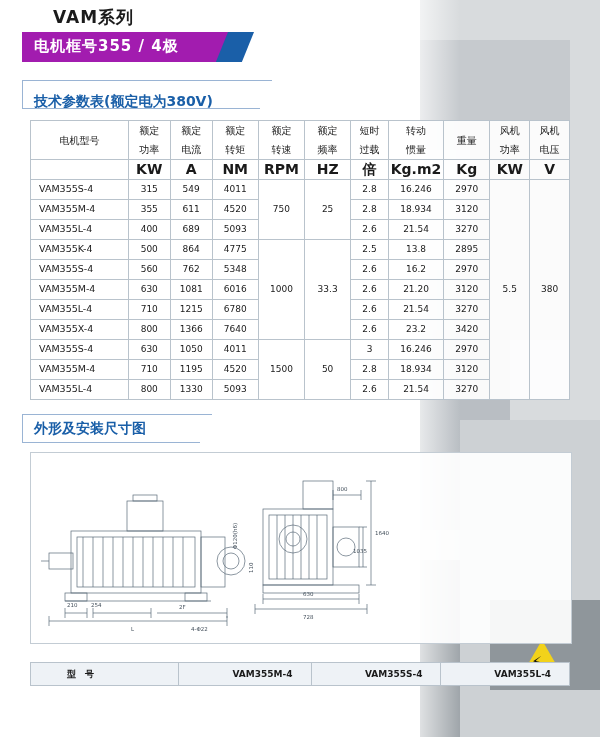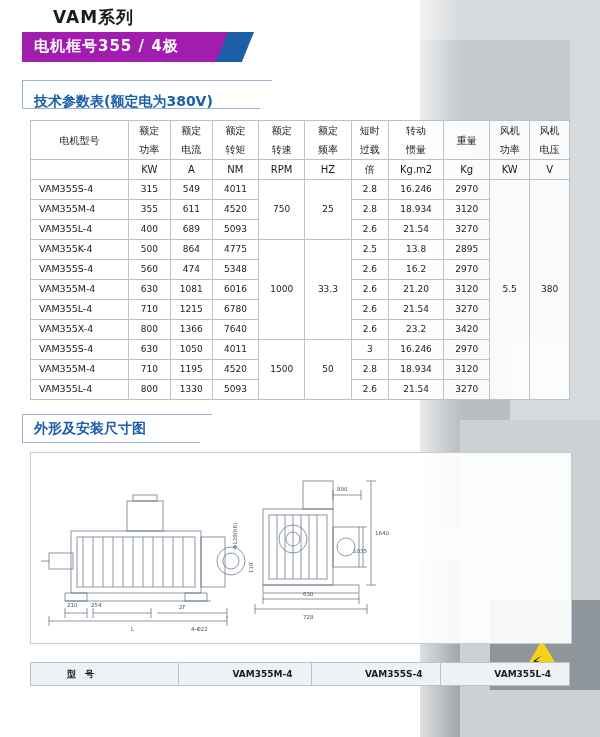--- a/index.html
+++ b/index.html
@@ -83,21 +83,21 @@
     border:1px solid #b9c3cc;
     text-align:center;
     padding:0;
     height:19px;
     font-weight:normal;
     color:#1a1a1a;
     line-height:1.1;
   }
   table.spec th{font-size:10px;}
   table.spec td.model{text-align:left;padding-left:8px;font-size:9.5px;}
-  table.spec tr.unitrow td{font-weight:normal;font-size:10px;}
+  table.spec tr.unitrow td{font-weight:bold;font-size:14px;}
 
   
   .draw-box{
     position:absolute;left:30px;top:452px;width:540px;height:190px;
     border:1px solid #c3ccd4;background:rgba(255,255,255,0.92);
   }
   .draw-svg{position:absolute;left:0;top:0;}
 
   
   table.dims{
@@ -222,21 +222,21 @@
       <td rowspan="5">1000</td>
       <td rowspan="5">33.3</td>
       <td>2.5</td>
       <td>13.8</td>
       <td>2895</td>
     </tr>
 
     <tr>
       <td class="model">VAM355S-4</td>
       <td>560</td>
-      <td>474</td>
+      <td>762</td>
       <td>5348</td>
       <td>2.6</td>
       <td>16.2</td>
       <td>2970</td>
     </tr>
 
     <tr>
       <td class="model">VAM355M-4</td>
       <td>630</td>
       <td>1081</td>

